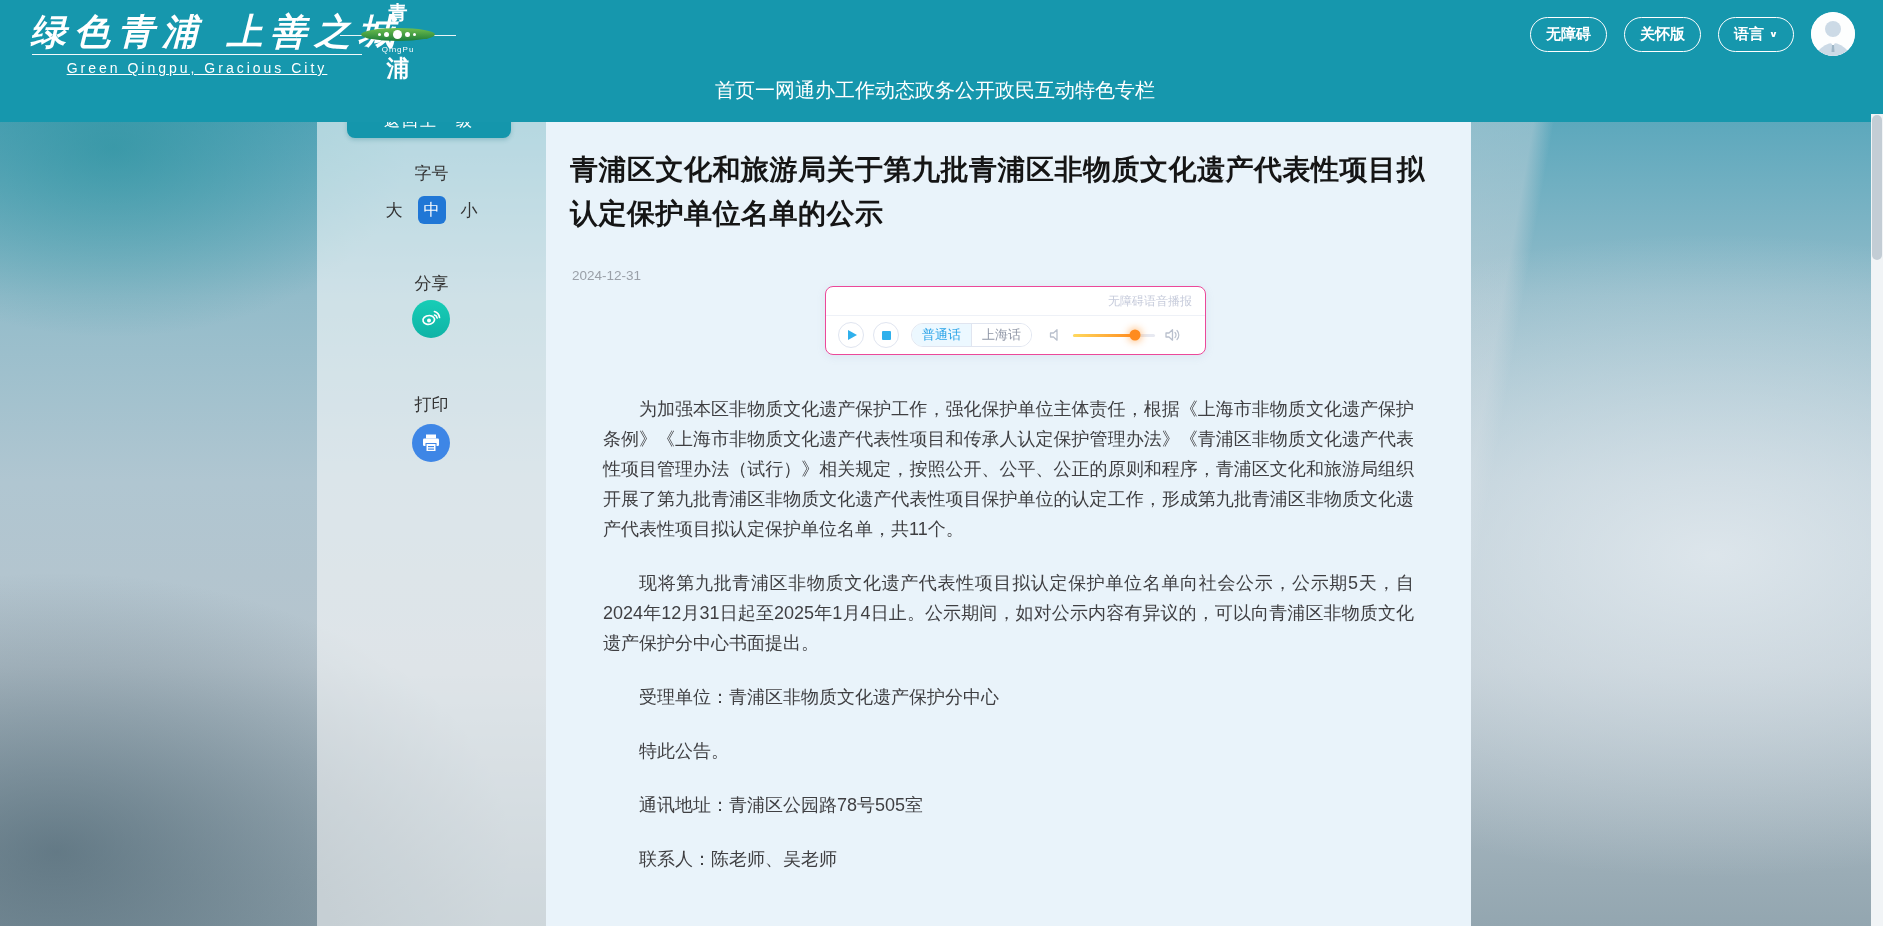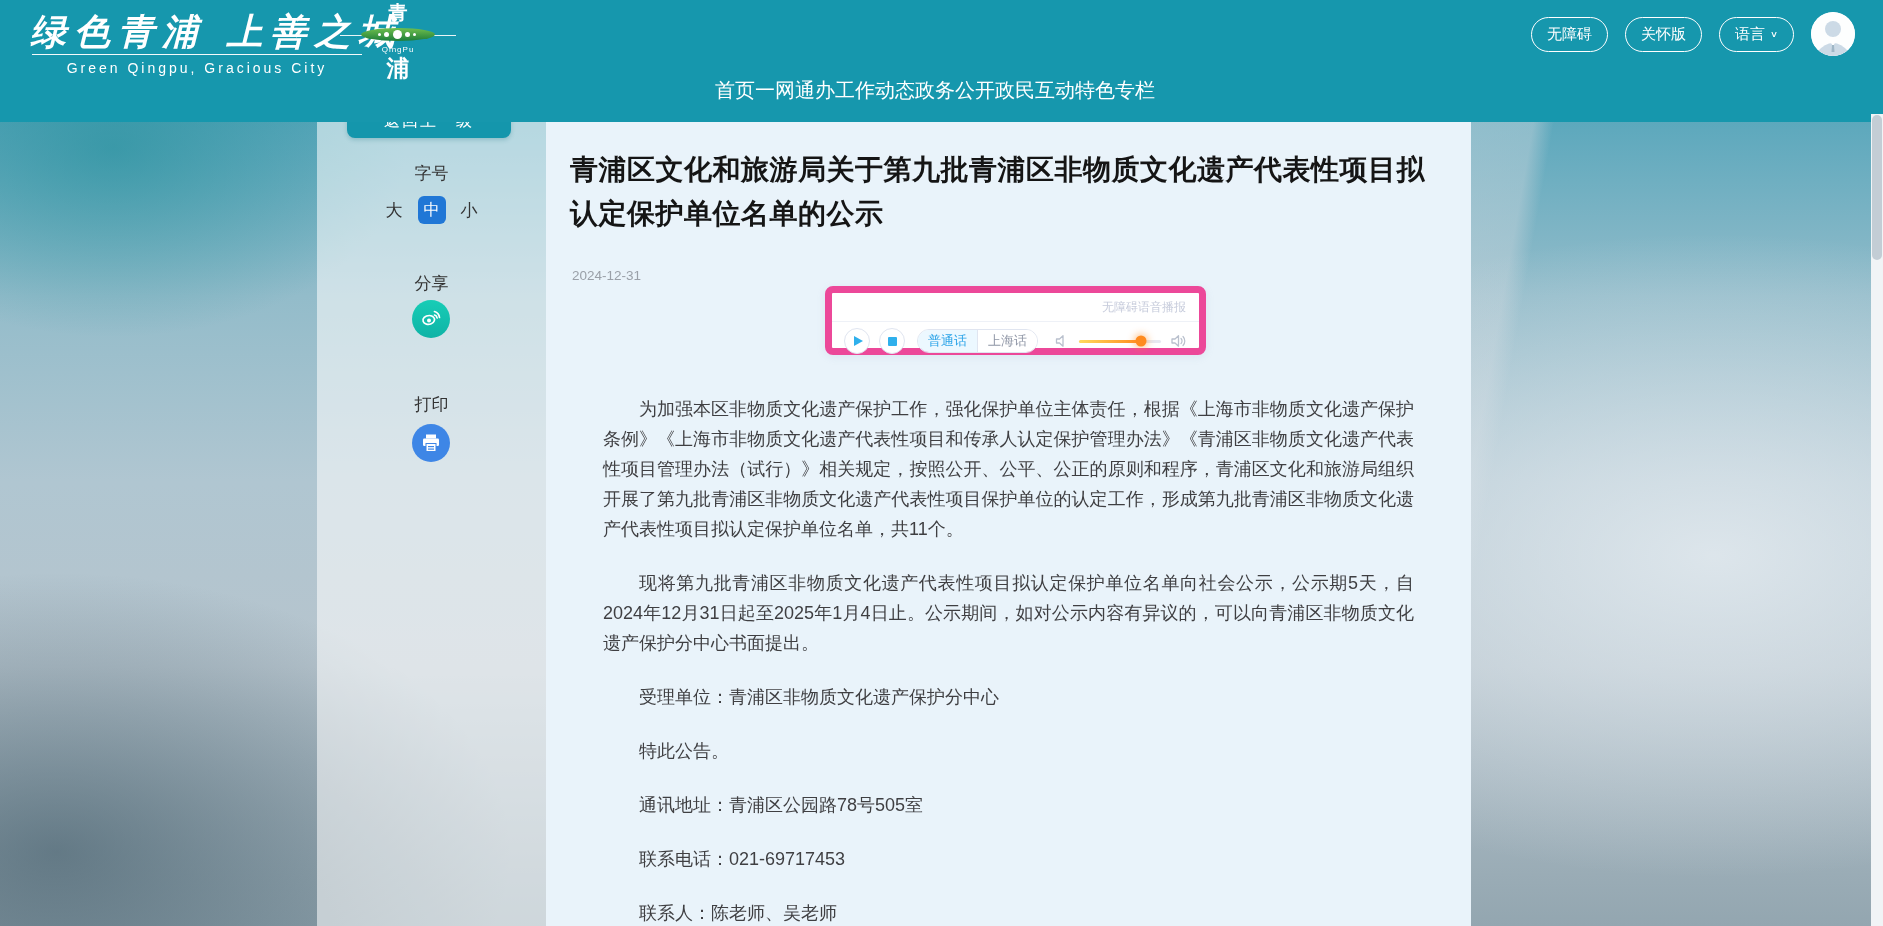--- a/index.html
+++ b/index.html
@@ -15,41 +15,41 @@
       radial-gradient(950px 520px at 91% 60%, rgba(228,235,240,.85), rgba(228,235,240,0) 62%),
       linear-gradient(100deg, rgba(0,0,0,0) 55%, rgba(214,223,229,.5) 56%, rgba(203,214,221,.45) 76%, rgba(0,0,0,0) 77%),
       linear-gradient(180deg,#2d9cb2 0%, #5fa9bd 14%, #93bcca 32%, #b0c6d1 52%, #b6c4cd 72%, #93a6b0 100%);
   }
 
   
   .header { position:absolute; top:0; left:0; width:1883px; height:122px; background:#1697ad; z-index:10; }
   .logo-cn { position:absolute; left:30px; top:8px; color:#fff; font-family:"DejaVu Serif","Liberation Serif",serif;
              font-style:italic; font-weight:bold; font-size:36px; letter-spacing:8px; white-space:nowrap; }
   .logo-en { position:absolute; left:32px; top:54px; width:330px; border-top:1px solid rgba(255,255,255,.95);
-             padding-top:5px; color:#fff; font-size:14px; letter-spacing:3px; text-align:center; white-space:nowrap; }
+             padding-top:5px; color:#fff; font-size:14px; letter-spacing:3px; text-align:center; white-space:nowrap;text-decoration:underline; }
   .emblem { position:absolute; left:352px; top:2px; width:92px; text-align:center; color:#fff; z-index:11; }
   .emblem .e-top { font-size:19px; font-weight:bold; line-height:22px; }
   .emblem .e-island { position:relative; height:18px; margin-top:2px; }
   .emblem .e-line { position:absolute; left:-12px; right:-12px; top:9px; height:1px; background:rgba(255,255,255,.9); }
   .emblem .e-ellipse { position:absolute; left:9px; top:2px; width:74px; height:13px; border-radius:50%;
              background:linear-gradient(180deg,#6fbf4d,#1e7e3a); }
   .emblem .dot { position:absolute; border-radius:50%; background:#fff; }
   .d1{ width:9px;height:9px; left:41px; top:4px; }
   .d2{ width:5px;height:5px; left:32px; top:6px; } .d3{ width:5px;height:5px; left:53px; top:6px; }
   .d4{ width:3px;height:3px; left:26px; top:7px; } .d5{ width:3px;height:3px; left:61px; top:7px; }
   .emblem .e-sub { font-size:8px; letter-spacing:1px; line-height:10px; margin-top:1px; }
   .emblem .e-bottom { font-size:23px; font-weight:bold; line-height:26px; }
 
   .nav { position:absolute; left:715px; top:74px; width:1081px; height:32px; display:flex;
          justify-content:flex-start; align-items:center; }
   .nav a { color:#fff; font-size:20px; text-decoration:none; white-space:nowrap; cursor:pointer; }
 
   .quick { position:absolute; right:28px; top:12px; display:flex; align-items:center; gap:17px; }
   .pill { height:35px; border:1px solid #fff; border-radius:18px; color:#fff; font-size:15px;
-          display:flex; align-items:center; padding:0 15px; cursor:pointer; white-space:nowrap; background:transparent; }
+          display:flex; align-items:center; padding:0 15px; cursor:pointer; white-space:nowrap; background:transparent;font-weight:bold; }
   .pill .chev { font-size:11px; margin-left:5px; transform:scaleY(.8); }
   .avatar { width:44px; height:44px; border-radius:50%; background:#fdfefe; display:flex; align-items:center;
             justify-content:center; cursor:pointer; overflow:hidden; }
 
   
   .scrollbar { position:absolute; top:114px; bottom:0; right:0; width:12px; background:#f1f4f6; z-index:40; }
   .scroll-thumb { margin:1px; width:10px; height:145px; background:#c3cdd5; border-radius:6px; }
 
   
   .sidebar { position:absolute; left:317px; top:122px; width:229px; bottom:0; background:rgba(255,255,255,.55); z-index:3; }
@@ -68,21 +68,21 @@
   .weibo-btn { top:178px; background:linear-gradient(180deg,#17cdb6,#0fb3a6); }
   .print-btn { top:302px; background:#3e86e6; }
 
   
   .content { position:absolute; left:546px; top:122px; width:925px; bottom:0; background:#e9f3fa; z-index:2; }
   .art-title { position:absolute; left:24px; top:26px; width:882px; font-size:28px; line-height:44px;
                font-weight:bold; color:#151515; letter-spacing:.5px; }
   .art-date { position:absolute; left:26px; top:122px; font-size:13.5px; color:#9aa0a8;margin-top:24px; }
 
   .player { position:absolute; left:279px; top:164px; width:381px; height:69px; background:#fff;
-            border:7px solid #ec4899; border-radius:8px; box-shadow:0 2px 8px rgba(140,155,190,.14); }
+            border:1px solid #ec4899; border-radius:8px; box-shadow:0 2px 8px rgba(140,155,190,.14); }
   .player-top { height:29px; border-bottom:1px solid #eef1f7; text-align:right; padding-right:13px;
                 font-size:12px; color:#c6cbdb; line-height:29px; }
   .player-bottom { height:38px; display:flex; align-items:center; padding:0 12px; }
   .pbtn { width:26px; height:26px; border-radius:50%; border:1px solid #e0e5f0; background:#fff;
           display:flex; align-items:center; justify-content:center; cursor:pointer; flex:none; }
   .pbtn + .pbtn { margin-left:9px; }
   .play-tri { width:0; height:0; border-left:9px solid #2fb0ec; border-top:5.5px solid transparent;
               border-bottom:5.5px solid transparent; margin-left:3px; }
   .stop-sq { width:9px; height:9px; background:#2fb0ec; border-radius:1px; }
   .lang { height:24px; border:1px solid #e0e5f0; border-radius:13px; display:flex; overflow:hidden;
@@ -225,16 +225,15 @@
       </div>
     </div>
   </div>
 
   <div class="art-body">
     <p>为加强本区非物质文化遗产保护工作，强化保护单位主体责任，根据《上海市非物质文化遗产保护条例》《上海市非物质文化遗产代表性项目和传承人认定保护管理办法》《青浦区非物质文化遗产代表性项目管理办法（试行）》相关规定，按照公开、公平、公正的原则和程序，青浦区文化和旅游局组织开展了第九批青浦区非物质文化遗产代表性项目保护单位的认定工作，形成第九批青浦区非物质文化遗产代表性项目拟认定保护单位名单，共11个。</p>
     <p>现将第九批青浦区非物质文化遗产代表性项目拟认定保护单位名单向社会公示，公示期5天，自2024年12月31日起至2025年1月4日止。公示期间，如对公示内容有异议的，可以向青浦区非物质文化遗产保护分中心书面提出。</p>
     <p>受理单位：青浦区非物质文化遗产保护分中心</p>
     <p>特此公告。</p>
     <p>通讯地址：青浦区公园路78号505室</p>
-    <p>联系电话：021-69717453</p>
     <p>联系人：陈老师、吴老师</p>
   </div>
 </div>
 
 </body></html>

